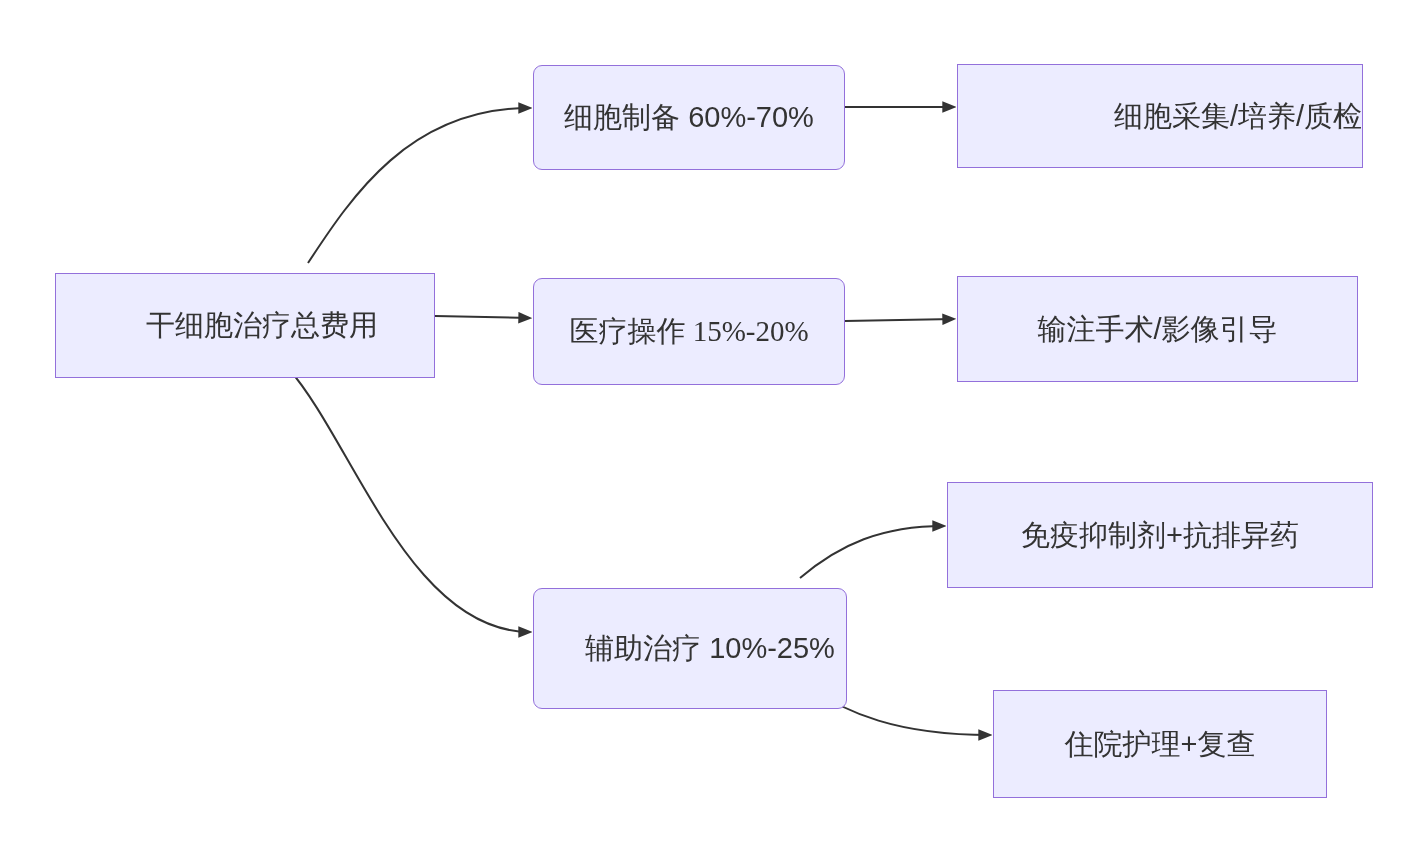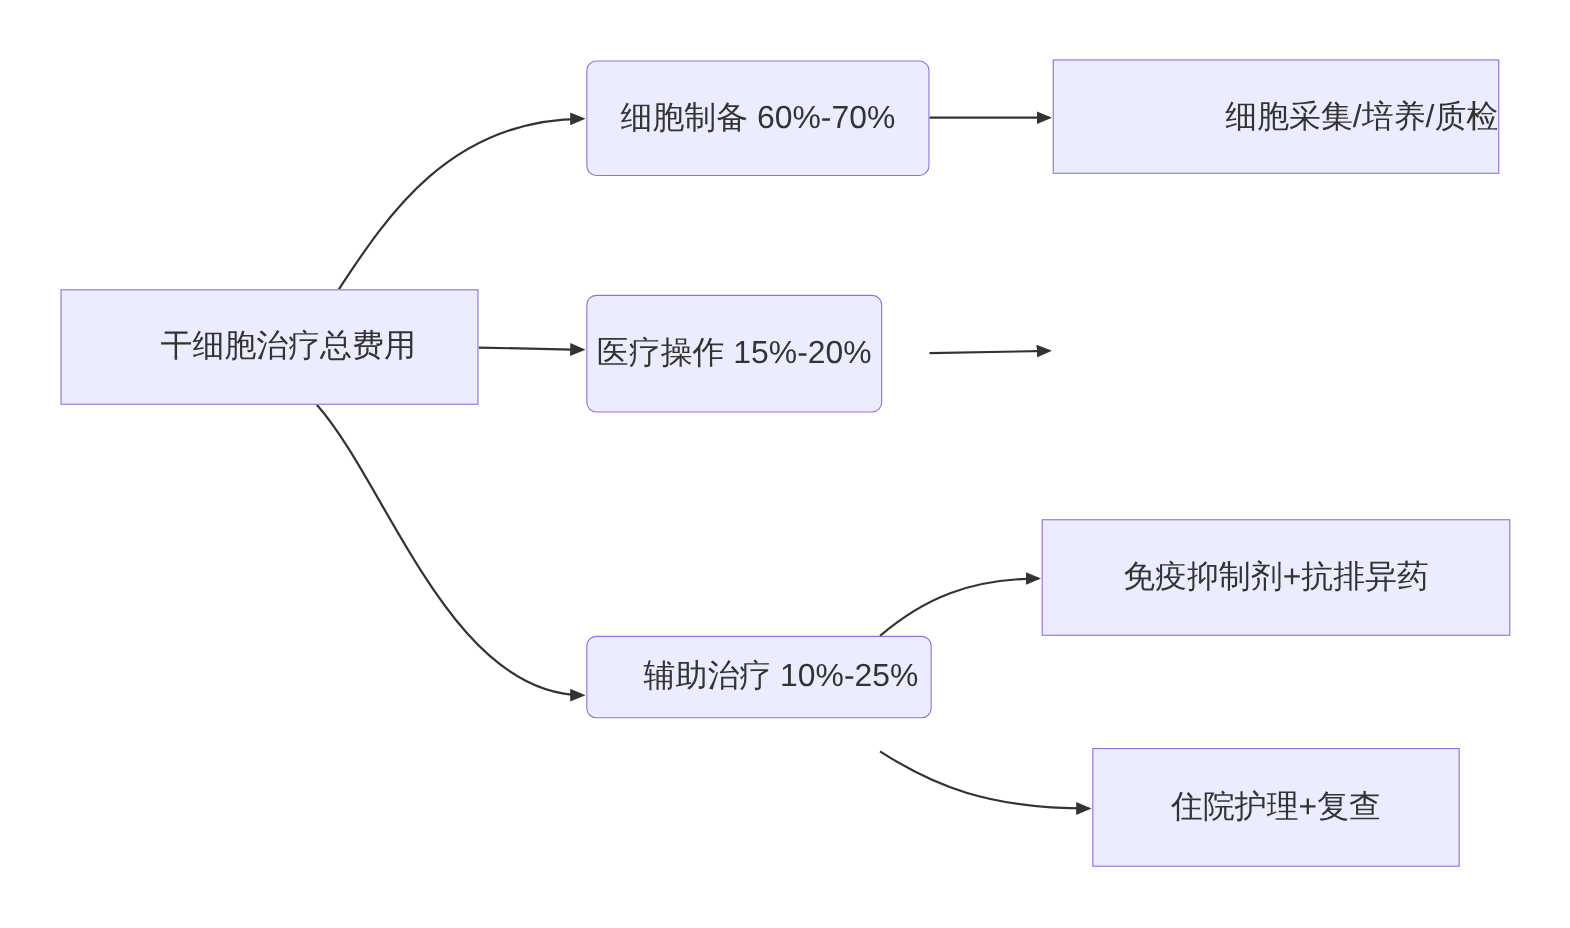--- a/index.html
+++ b/index.html
@@ -41,29 +41,30 @@
     background:var(--node-fill);
     border:1.6px solid var(--node-border);
     color:var(--text-color);
     display:flex;
     align-items:center;
     justify-content:center;
     text-align:center;
     font-size:29px;
     line-height:1.2;
     white-space:nowrap;
+    margin-top:10px;
   }
   .node.rounded{border-radius:9px;}
   
   .n-root            {left:55px;  top:263px; width:380px; height:105px;padding-left:34px;}
   .n-cell-prep       {left:533px; top:55px;  width:312px; height:105px;}
   .n-cell-prep-detail{left:957px; top:54px;  width:406px; height:104px;justify-content:flex-end;}
-  .n-medical-op      {left:533px; top:268px; width:269px; height:107px;}
+  .n-medical-op      {left:533px; top:268px; width:312px; height:107px;font-family:Liberation Serif, serif;}
   .n-medical-detail  {left:957px; top:266px; width:401px; height:106px;}
-  .n-adjunct         {left:533px; top:578px; width:314px; height:75px;padding-left:40px;}
+  .n-adjunct         {left:533px; top:578px; width:314px; height:121px;padding-left:40px;}
   .n-adjunct-drugs   {left:947px; top:472px; width:426px; height:106px;}
   .n-adjunct-care    {left:993px; top:680px; width:334px; height:108px;}
 </style>
 </head>
 <body>
 
 <div class="canvas">
 
   <svg class="edge-layer" viewBox="0 0 1427 844" xmlns="http://www.w3.org/2000/svg">
     <defs>
@@ -89,20 +90,23 @@
   </div>
 
   <div class="node n-cell-prep-detail">
     <span>细胞采集/培养/质检</span>
   </div>
 
   <div class="node rounded n-medical-op">
     <span>医疗操作 15%-20%</span>
   </div>
 
+  <div class="node n-medical-detail">
+    <span>输注手术/影像引导</span>
+  </div>
 
   <div class="node rounded n-adjunct">
     <span>辅助治疗 10%-25%</span>
   </div>
 
   <div class="node n-adjunct-drugs">
     <span>免疫抑制剂+抗排异药</span>
   </div>
 
   <div class="node n-adjunct-care">

